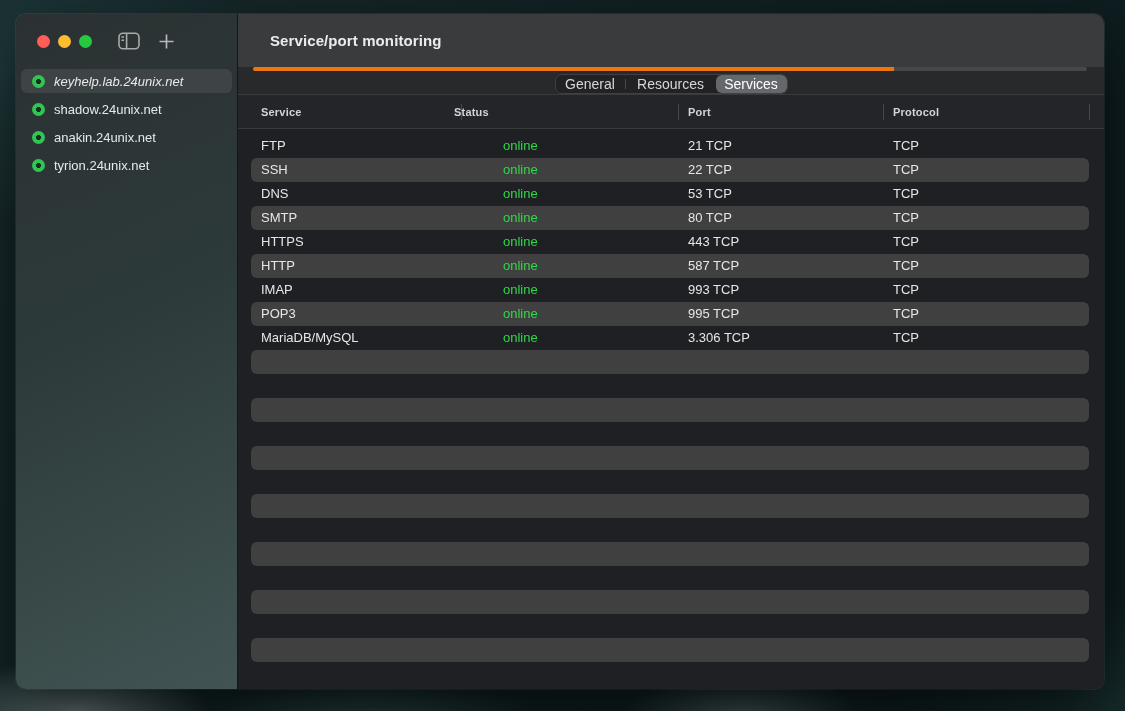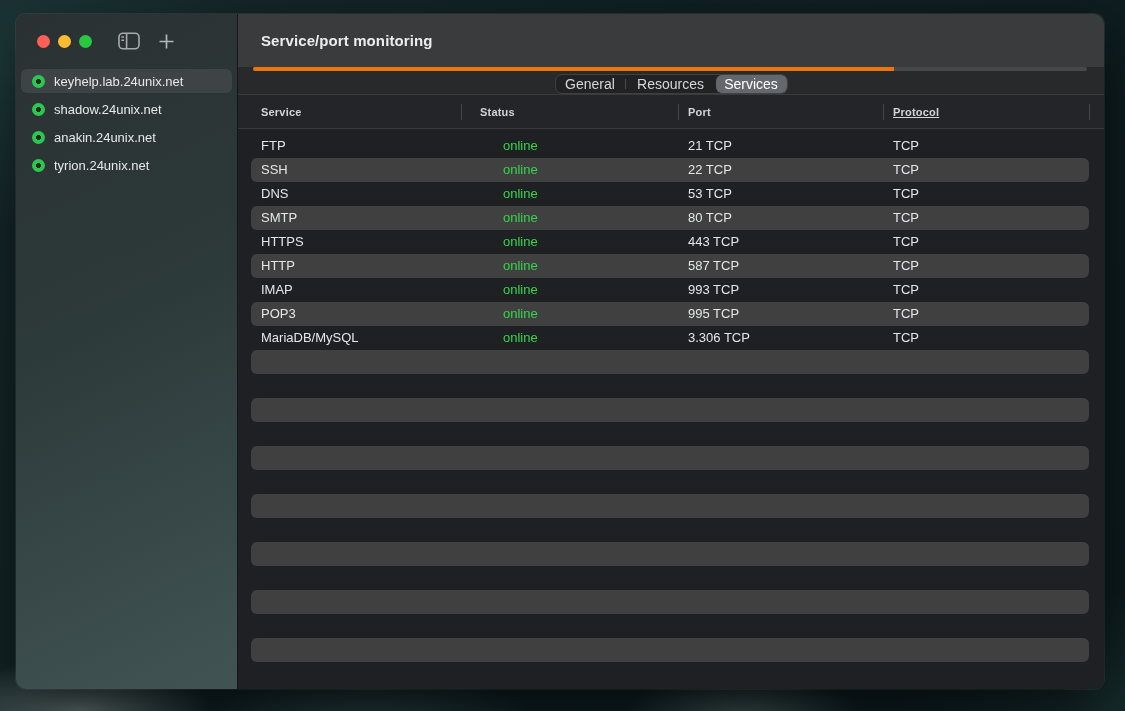--- a/index.html
+++ b/index.html
@@ -38,30 +38,30 @@
   .tl.yellow { background:#febc2e; }
   .tl.green  { background:#28c840; }
   .tb-icon { display:inline-flex; align-items:center; justify-content:center; margin-left:18px; cursor:default; }
   .tb-icon svg { display:block; }
 
   .server-list { list-style:none; padding:0 5px; margin-top:1px; }
   .server-item {
     height:24px; margin-bottom:4px; display:flex; align-items:center;
     padding-left:11px; border-radius:6px; color:#e7e9e9; font-size:13px;
   }
-  .server-item.selected { background:#3e4446; }
+  .server-item.selected { background:#3e4446;font-style:italic; }
   .status-dot {
     width:13px; height:13px; border-radius:50%; margin-right:9px; flex:0 0 13px;
     background:radial-gradient(circle at 50% 50%, #12301f 0 2.4px, #2cc751 2.5px);
   }
 
   
   .panel { flex:1 1 auto; height:100%; display:flex; flex-direction:column; background:#1e2023; position:relative; }
 
-  .titlebar { height:53px; background:#3a3b3d; display:flex; align-items:center; padding-left:23px; flex:0 0 53px; }
+  .titlebar { height:53px; background:#3a3b3d; display:flex; align-items:center; padding-left:32px; flex:0 0 53px; }
   .titlebar h1 { font-size:15px; font-weight:bold; color:#ebecee; letter-spacing:0.1px; }
 
   .progress-row { height:4px; flex:0 0 4px; background:#28292b; position:relative; }
   .progress-track { position:absolute; left:15px; top:0; width:834px; height:4px; background:#47484a; border-radius:2px; }
   .progress-fill { height:100%; background:#ee750e; border-radius:2px 0 0 2px; }
 
   .tabstrip { height:24px; flex:0 0 24px; background:#28292b; border-bottom:1px solid #3a3b3d;
               display:flex; justify-content:center; position:relative; }
   .segmented {
     position:relative; top:3px; height:20px; display:flex; align-items:stretch;
@@ -72,23 +72,23 @@
   .seg.general { width:69px; }
   .seg.resources { width:90px; }
   .seg.services { width:71px; }
   .seg.selected { background:#64676c; color:#ffffff; }
   .seg-sep { width:1px; background:#4a4b4d; margin:4px 0; }
 
   .thead { height:34px; flex:0 0 34px; background:#242528; border-bottom:1px solid #393a3c; position:relative; }
   .th { position:absolute; top:0; height:100%; display:flex; align-items:center;
         font-size:11px; font-weight:bold; color:#d2d4d7; letter-spacing:0.2px; }
   .th.c-service  { left:23px; }
-  .th.c-status   { left:242px; }
+  .th.c-status   { left:216px; }
   .th.c-port     { left:450px; }
-  .th.c-protocol { left:655px;text-decoration:underline; }
+  .th.c-protocol { left:655px; }
   .th-sep { position:absolute; top:9px; width:1px; height:16px; background:#46474a; }
   .th-sep.s1 { left:223px; } .th-sep.s2 { left:440px; }
   .th-sep.s3 { left:645px; } .th-sep.s4 { left:851px; }
 
   .tbody { flex:1 1 auto; padding-top:5px; overflow:hidden; }
   .row { height:24px; margin:0 0 0 13px; width:838px; border-radius:6px; position:relative; }
   .row.striped { background:#404040; }
   .cell { position:absolute; top:0; height:24px; line-height:24px; font-size:13px; color:#e5e6e8; white-space:nowrap; }
   .cell.c-service  { left:10px; }
   .cell.c-status   { left:221px;margin-left:31px; }

